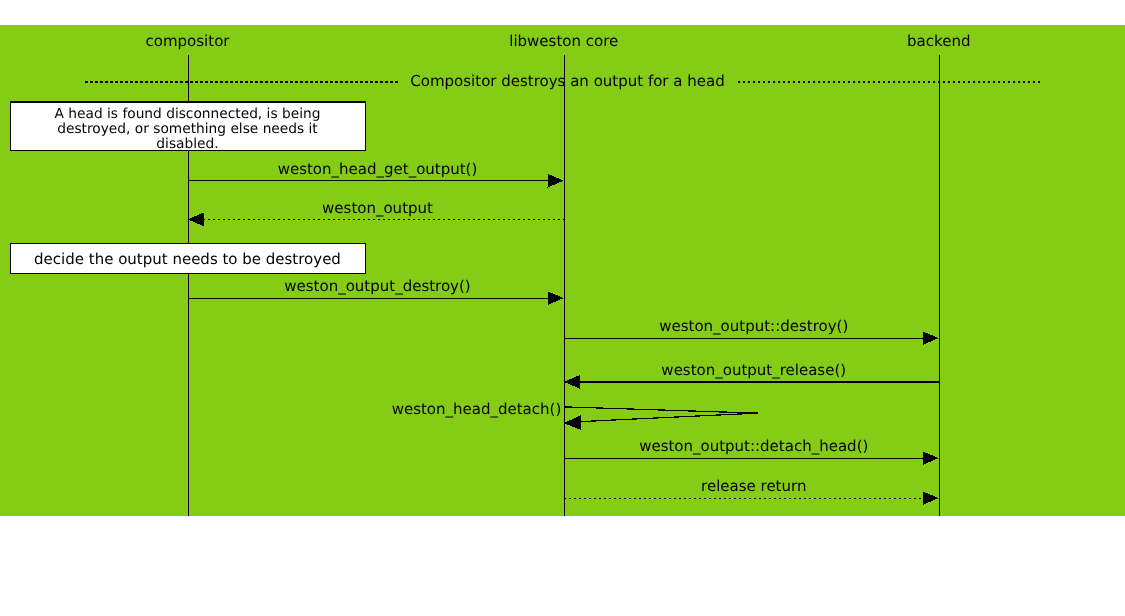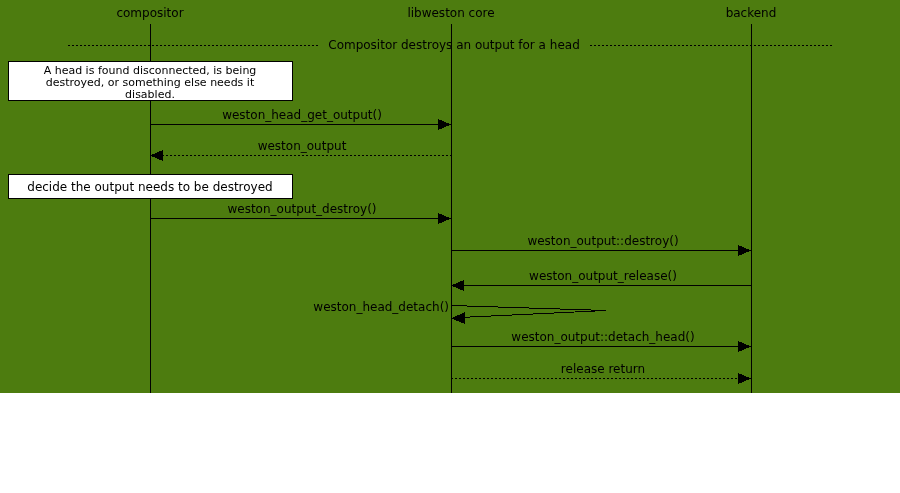--- a/index.html
+++ b/index.html
@@ -9,21 +9,22 @@
   }
   body {
     font-family: "DejaVu Sans", sans-serif;
     color: #000000;
   }
   #diagram-root {
     position: relative;
     width: 900px;
     height: 393px;
     overflow: hidden;
-    background: #4d7c0f;
+    background: #84cc16;
+    margin-top: 20px;
   }
   svg.seq {
     position: absolute;
     left: 0;
     top: 0;
     width: 900px;
     height: 493px;
     display: block;
     shape-rendering: crispEdges;
   }

